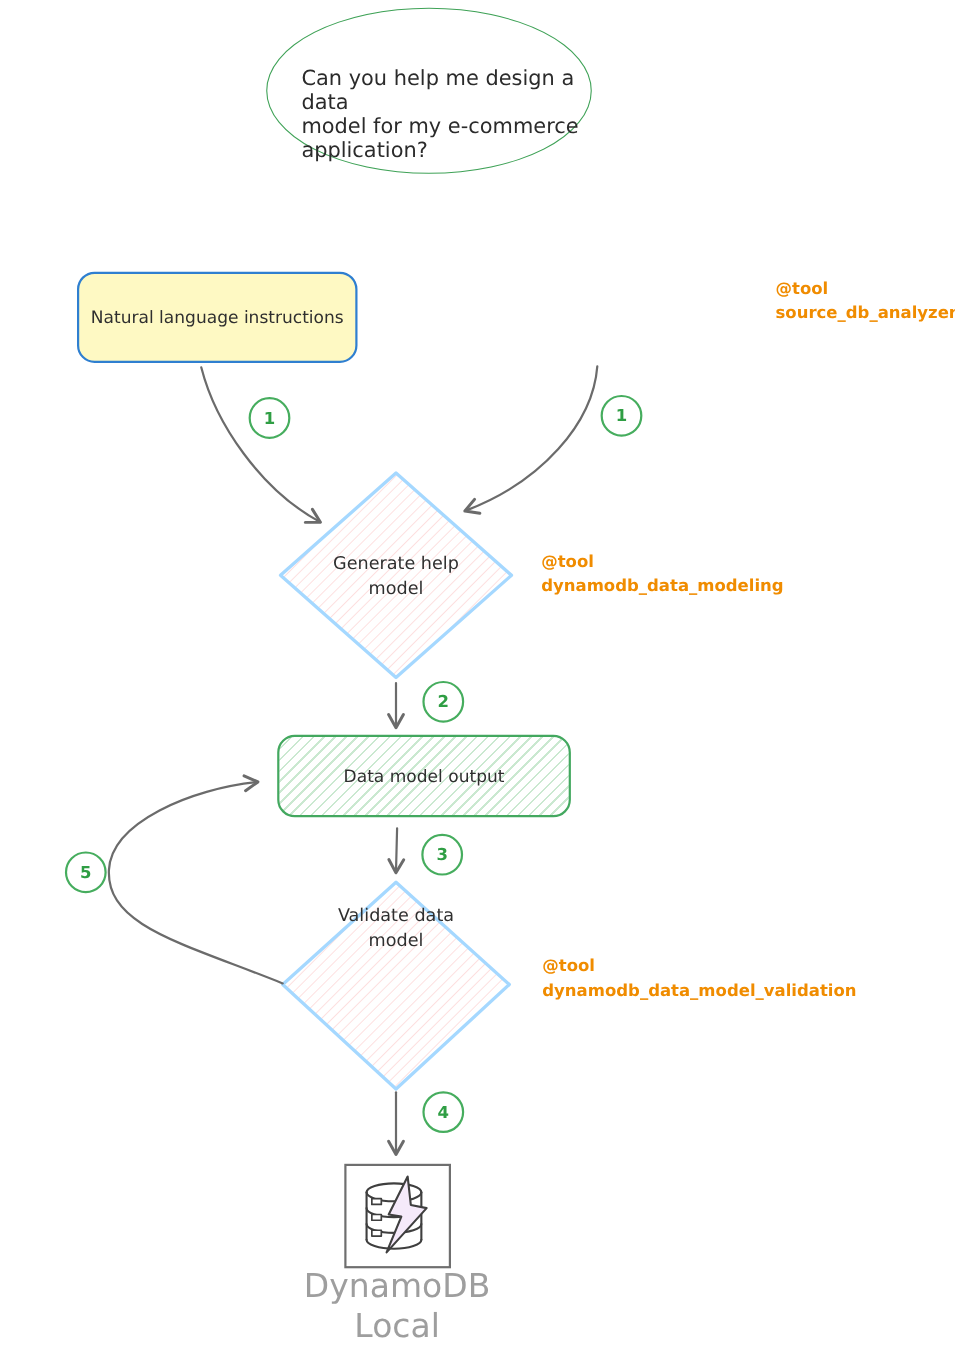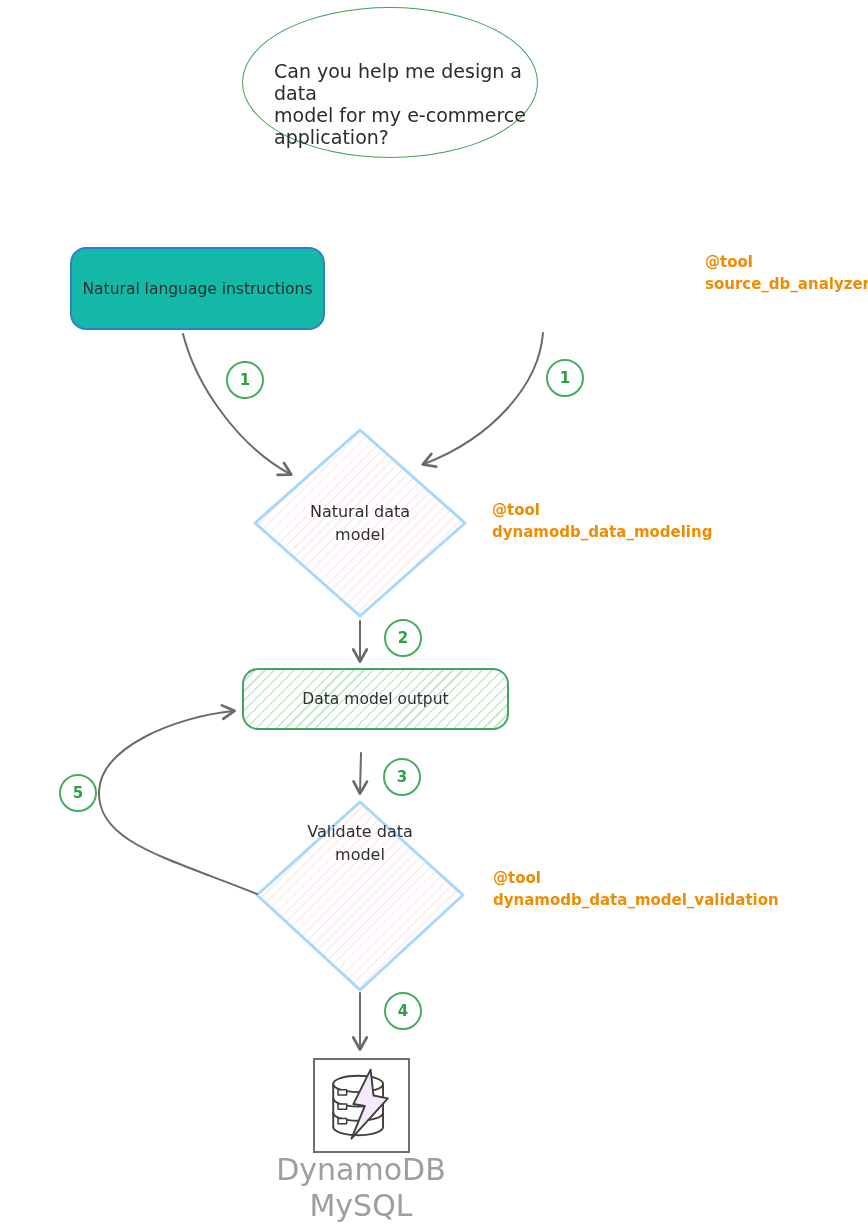--- a/index.html
+++ b/index.html
@@ -5,25 +5,25 @@
   html,body{margin:0;padding:0;background:#ffffff;}
   body{width:868px;height:1227px;position:relative;overflow:hidden;
        font-family:"DejaVu Sans", sans-serif;}
   .canvas{position:absolute;inset:0;}
   .abs{position:absolute;}
   svg.layer{position:absolute;left:0;top:0;width:868px;height:1227px;}
 
   
   .node-box{position:absolute;border-radius:16px;display:flex;align-items:center;
             justify-content:center;text-align:center;color:#2f2f2f;font-size:15.5px;
-            box-sizing:border-box;background:#14b8a6;}
+            box-sizing:border-box;background:#fef9c3;}
   .nl-box{left:70px;top:247px;width:255px;height:83px;border:2px solid #2f7fd0;}
   .aurora-box{left:420px;top:247px;width:265px;height:82px;border:2px solid #a3cbe8;
       background:#fff repeating-linear-gradient(135deg, rgba(250,150,150,0.38) 0 1.4px, transparent 1.4px 7px);}
-  .output-box{left:242px;top:668px;width:267px;height:62px;border:2px solid #43a85f;
+  .output-box{left:252px;top:668px;width:267px;height:75px;border:2px solid #43a85f;
       background:#fff repeating-linear-gradient(135deg, rgba(80,180,100,0.30) 0 1.6px, transparent 1.6px 7px);align-items:center;}
 
   
   .bubble{left:242px;top:7px;width:296px;height:151px;border:1.6px solid #3fa257;
           border-radius:50%;box-sizing:border-box;background:#fff;}
   .bubble-text{left:274px;top:60px;width:286px;font-size:19px;line-height:22px;
                color:#2b2b2b;white-space:pre-line;}
 
   
   .diamond-label{width:220px;text-align:center;color:#2f2f2f;font-size:16px;
@@ -89,21 +89,21 @@
   </svg>
 
   <div class="abs bubble"></div>
   <div class="abs bubble-text">Can you help me design a data
 model for my e-commerce application?</div>
 
   <div class="node-box nl-box">
     <span>Natural language instructions</span>
   </div>
 
-  <div class="abs diamond-label d1-label">Natural data
+  <div class="abs diamond-label d1-label">Generate help
 model</div>
   <div class="abs diamond-label d2-label">Validate data
 model</div>
 
   <div class="node-box output-box">
     <span>Data model output</span>
   </div>
 
   <div class="abs tool-label t1">@tool
 source_db_analyzer</div>
@@ -127,15 +127,15 @@
       <path d="M 19 70 A 26 8.5 0 0 0 71 70"></path>
       <path d="M 19 40 A 26 8.5 0 0 0 71 40"></path>
       <path d="M 19 55 A 26 8.5 0 0 0 71 55"></path>
       <rect x="24" y="31" width="9" height="5.5" fill="#ffffff" stroke-width="1.6"></rect>
       <rect x="24" y="46" width="9" height="5.5" fill="#ffffff" stroke-width="1.6"></rect>
       <rect x="24" y="61" width="9" height="5.5" fill="#ffffff" stroke-width="1.6"></rect>
       <path d="M 58 10 L 40 46 L 52 48 L 38 82 L 76 40 L 61 37 Z" fill="#f5eafa"></path>
     </svg>
   </div>
   <div class="abs ddb-caption">DynamoDB
-MySQL</div>
+Local</div>
 
 </div>
 
 </body></html>

